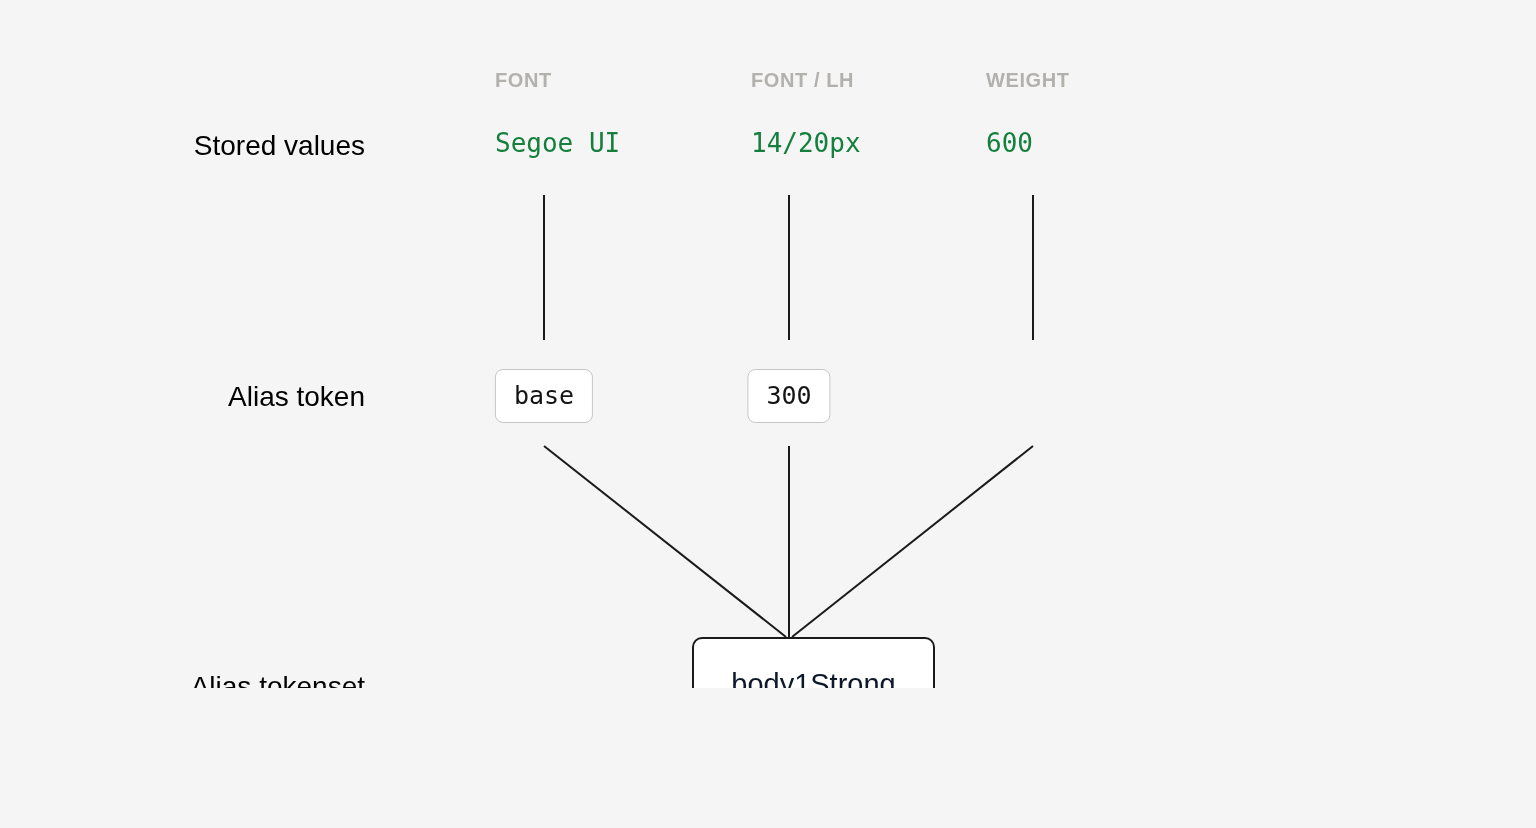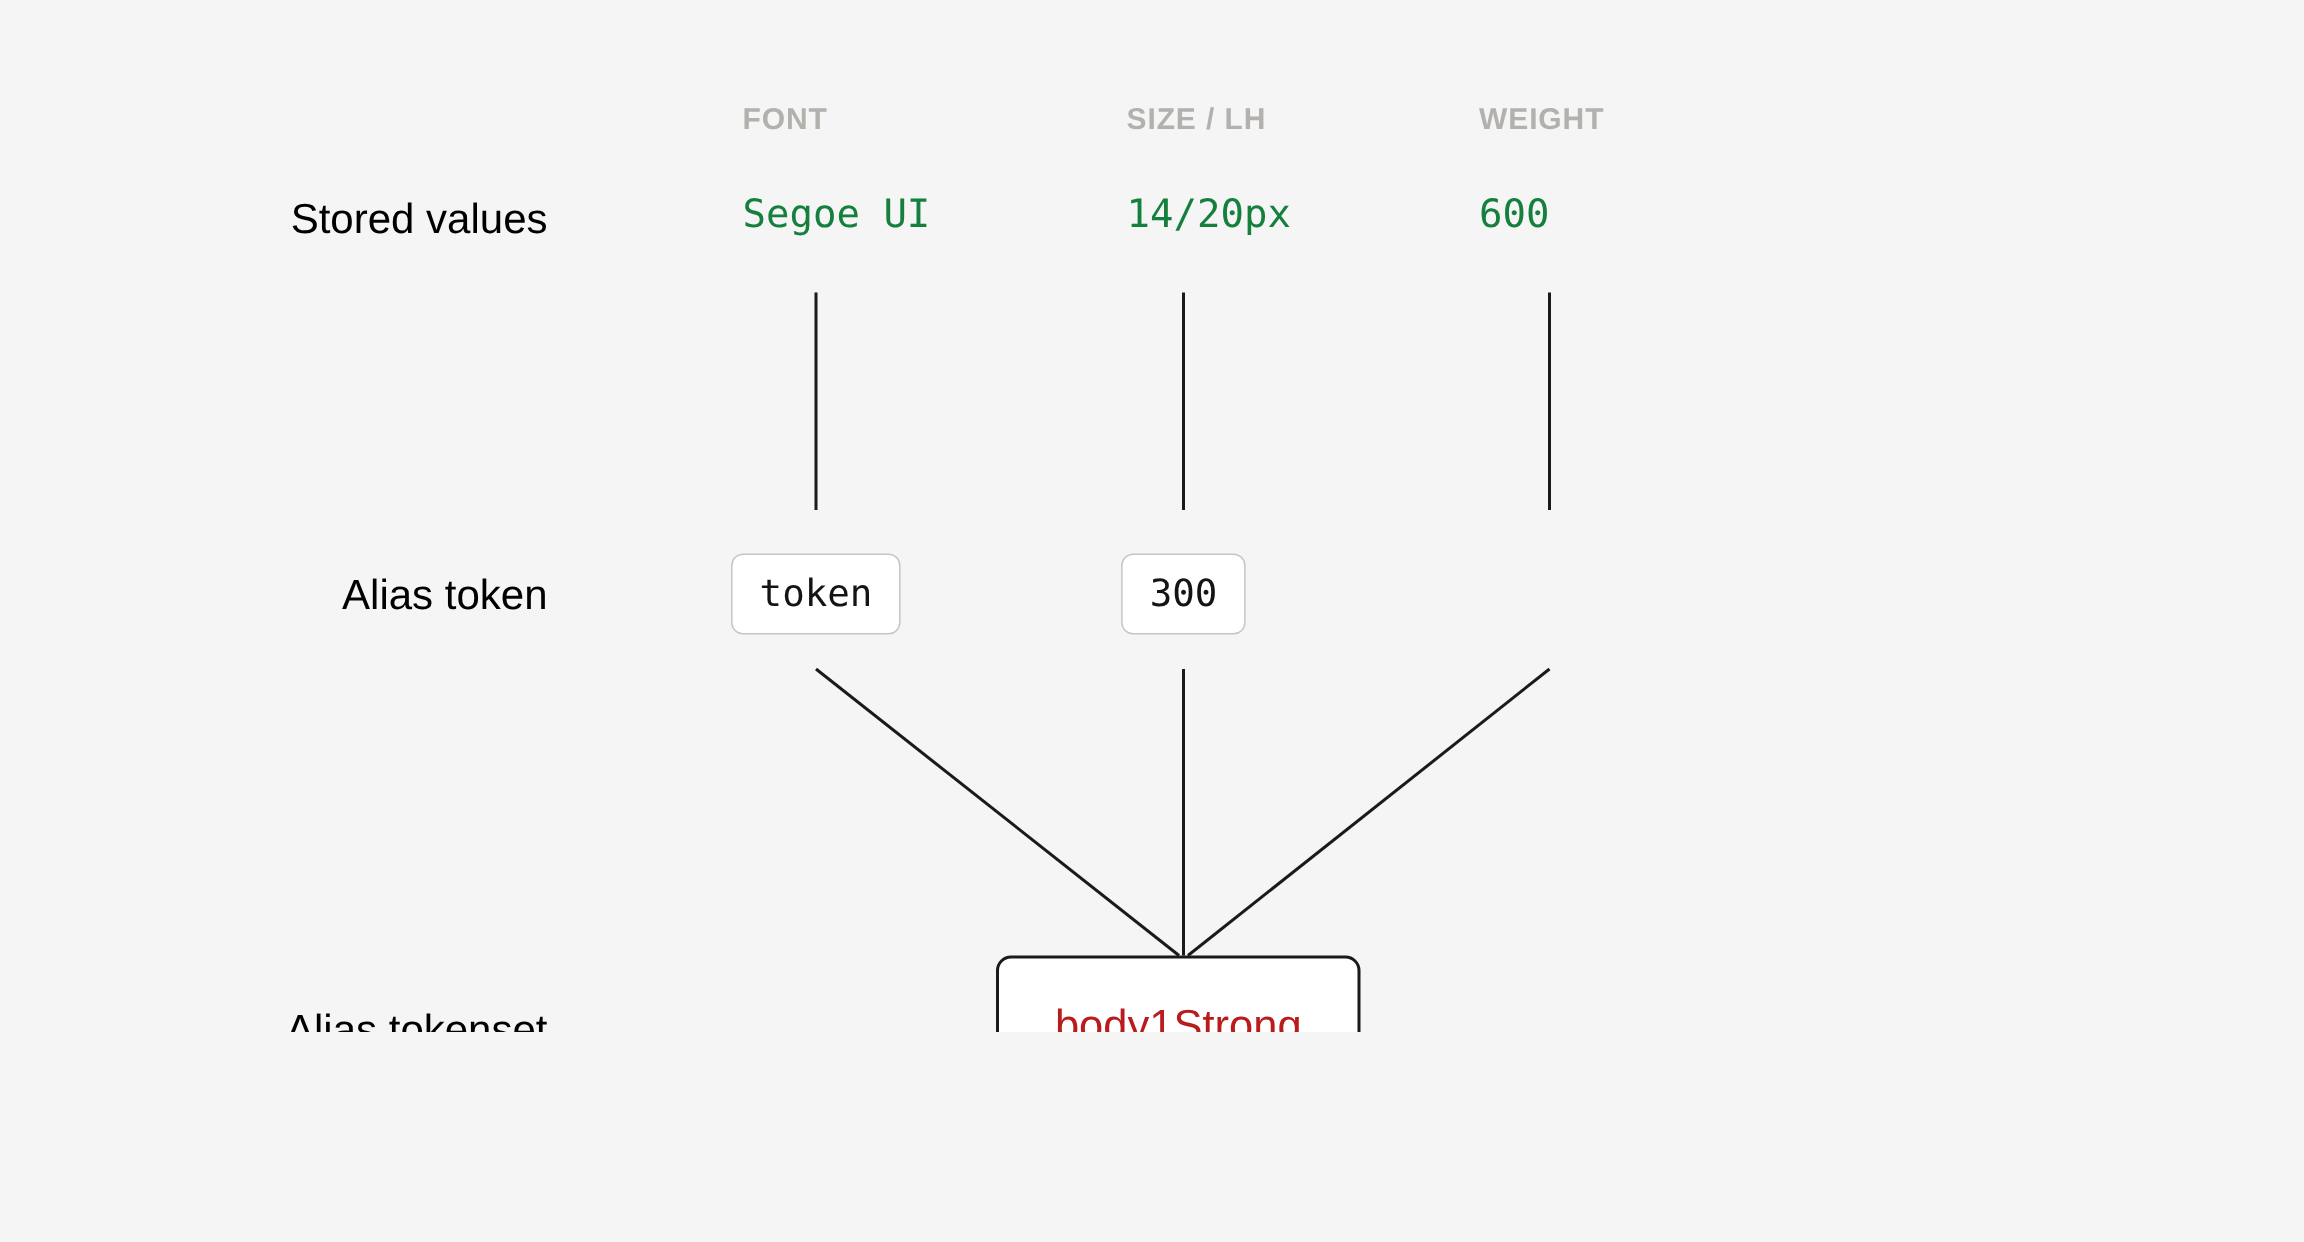--- a/index.html
+++ b/index.html
@@ -69,33 +69,33 @@
     line-height: 32px;
     color: #141414;
     white-space: nowrap;
     box-sizing: border-box;
   }
   .token-box.col-0 { left: 544px; }
   .token-box.col-1 { left: 789px; }
   .token-box.col-2 { left: 1033px; }
   .alias-box {
     position: absolute;
-    left: 664px;
+    left: 692px;
     top: 637px;
     width: 243px;
     height: 94px;
     background: #ffffff;
     border: 2.5px solid #1a1a1a;
     border-radius: 10px;
     box-sizing: border-box;
     display: flex;
     align-items: center;
     justify-content: center;
     font-size: 29px;
-    color: #b91c1c;
+    color: #0f172a;
     white-space: nowrap;
   }
   .hcol-0 { left: 495px; }
   .hcol-1 { left: 751px; }
   .hcol-2 { left: 986px; }
 </style>
 </head>
 <body>
 
 <div class="canvas">
@@ -103,28 +103,28 @@
   <svg class="lines-layer" viewBox="0 0 1536 828">
     <line x1="544" y1="195" x2="544" y2="340"></line>
     <line x1="789" y1="195" x2="789" y2="340"></line>
     <line x1="1033" y1="195" x2="1033" y2="340"></line>
     <line x1="544" y1="446" x2="786" y2="637"></line>
     <line x1="789" y1="446" x2="789" y2="637"></line>
     <line x1="1033" y1="446" x2="792" y2="637"></line>
   </svg>
 
   <div class="col-header hcol-0">FONT</div>
-  <div class="col-header hcol-1">SIZE / LH</div>
+  <div class="col-header hcol-1">FONT / LH</div>
   <div class="col-header hcol-2">WEIGHT</div>
 
   <div class="row-label stored">Stored values</div>
   <div class="stored-value hcol-0">Segoe UI</div>
   <div class="stored-value hcol-1">14/20px</div>
   <div class="stored-value hcol-2">600</div>
 
   <div class="row-label global">Alias token</div>
-  <div class="token-box col-0">token</div>
+  <div class="token-box col-0">base</div>
   <div class="token-box col-1">300</div>
 
   <div class="row-label alias">Alias tokenset</div>
   <div class="alias-box">body1Strong</div>
 
 </div>
 
 </body></html>

